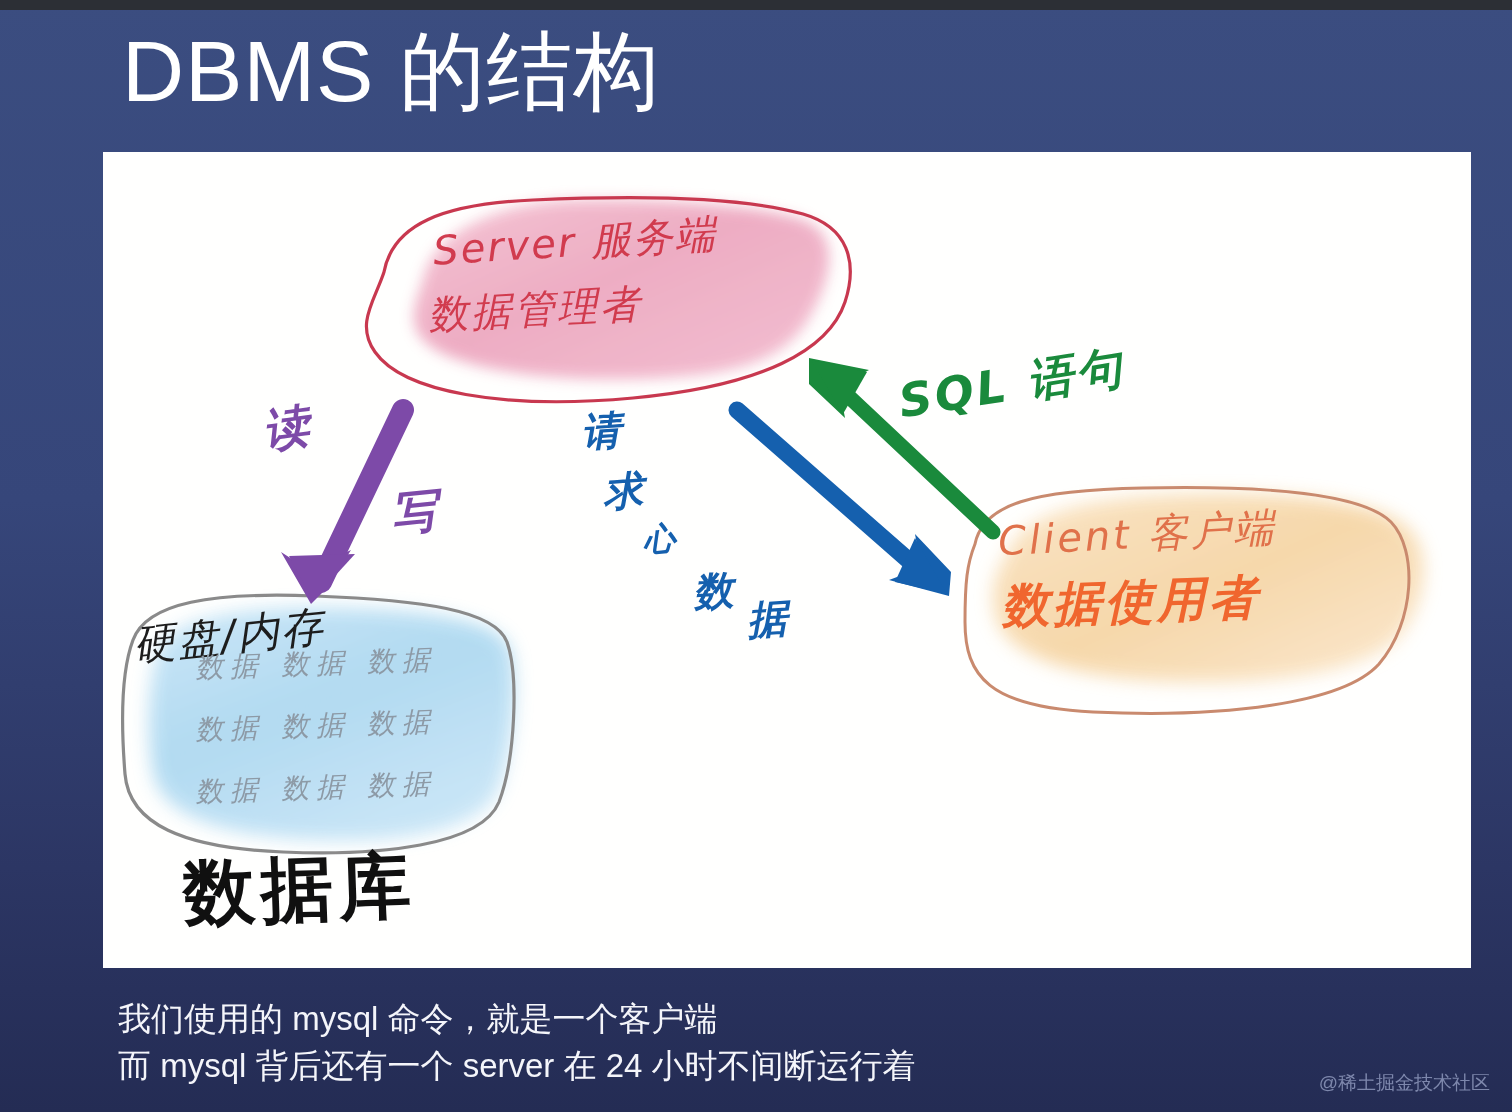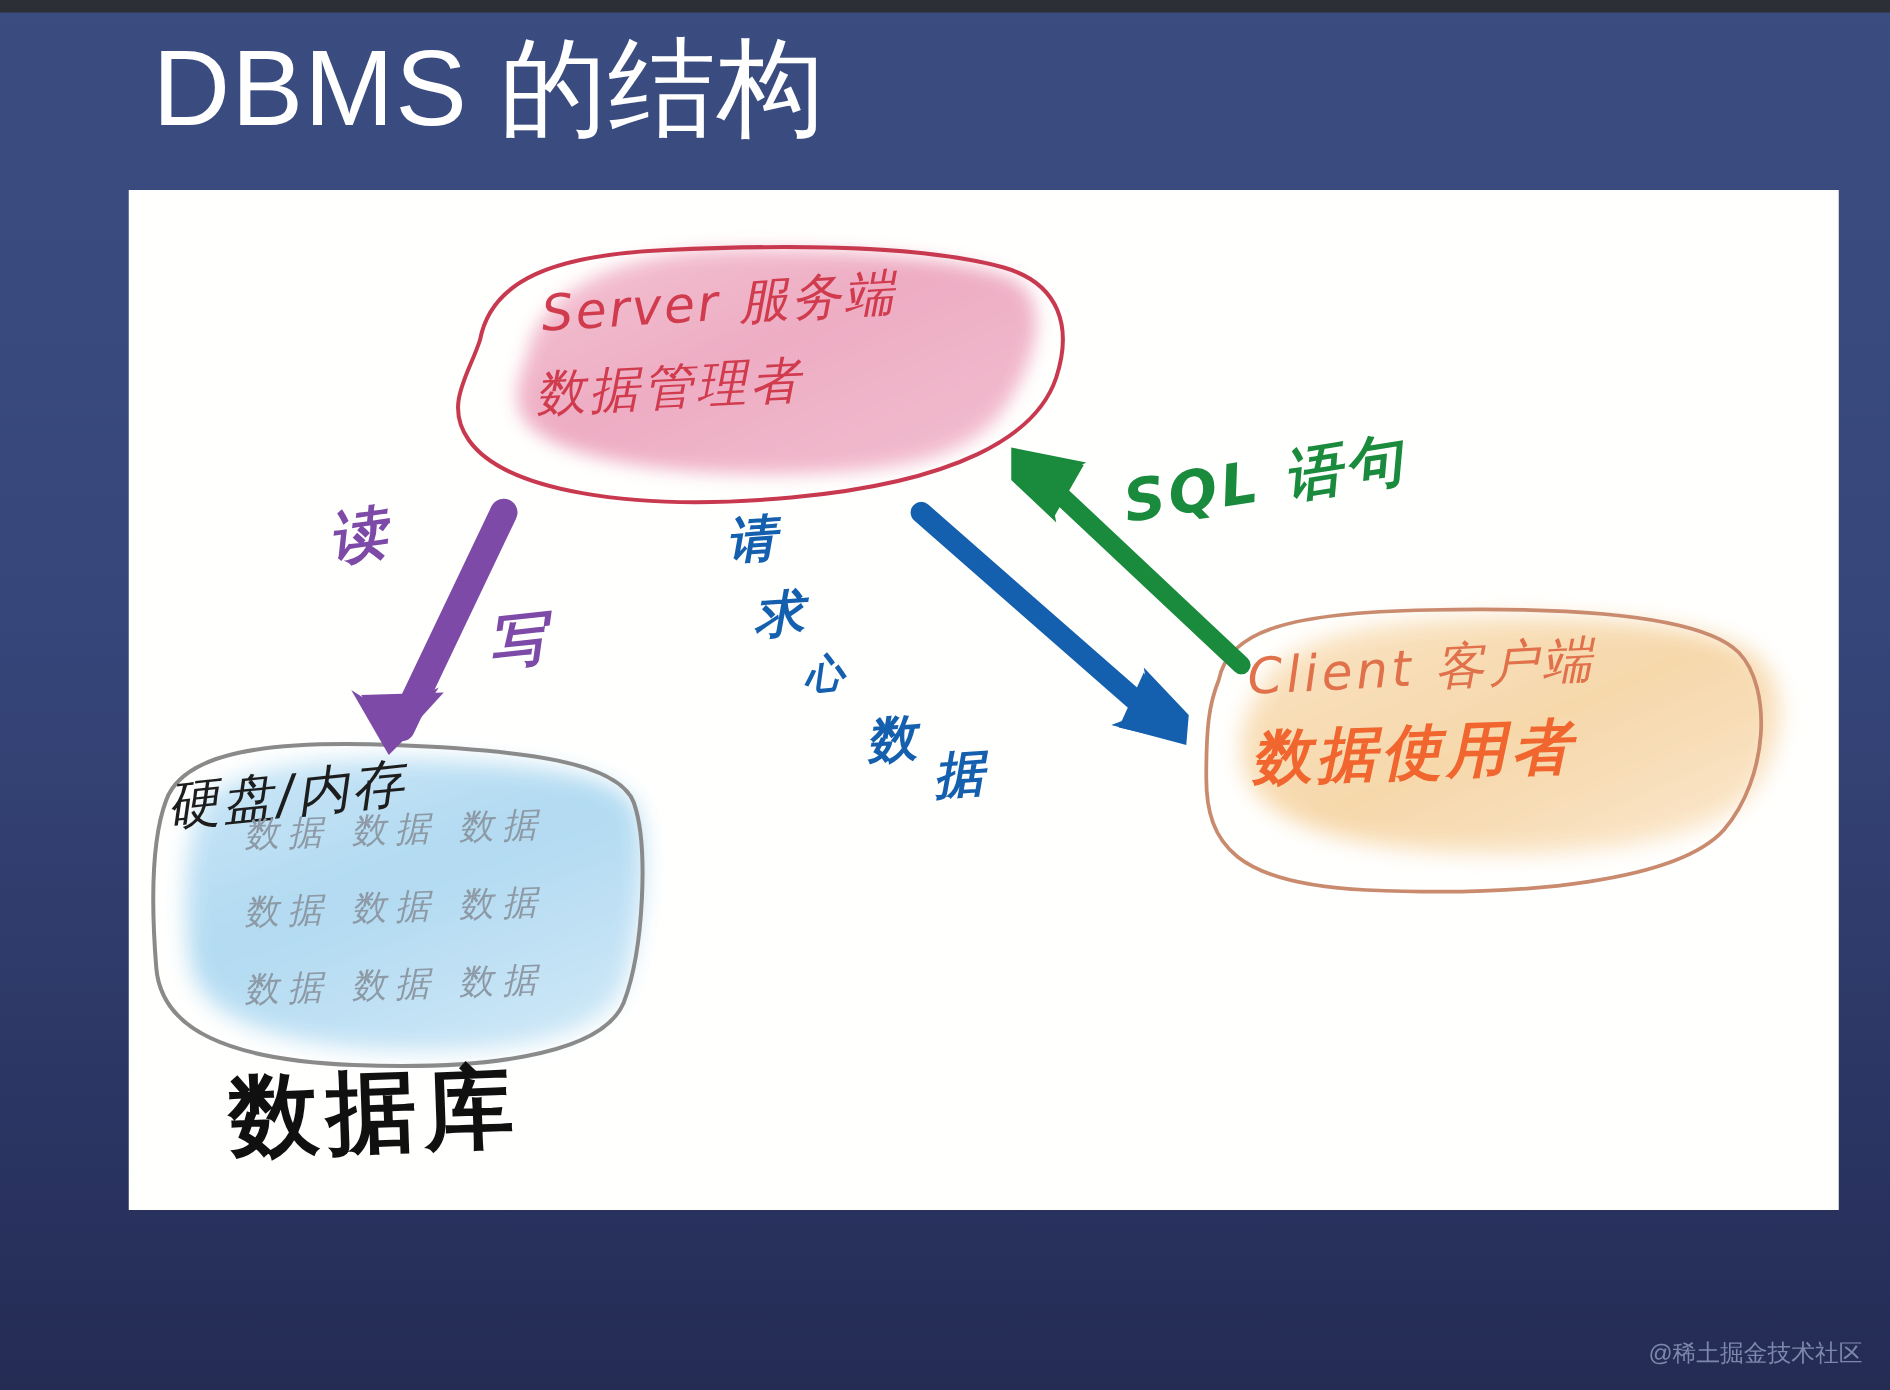--- a/index.html
+++ b/index.html
@@ -296,16 +296,20 @@
     <div id="req-label">
       <span class="req-char" style="left:478px; top:252px; transform:rotate(-4deg);">请</span>
       <span class="req-char" style="left:500px; top:312px; transform:rotate(-4deg);">求</span>
       <span class="req-char" style="left:540px; top:366px; font-size:32px; transform:rotate(-6deg);">心</span>
       <span class="req-char" style="left:590px; top:412px; transform:rotate(-4deg);">数</span>
       <span class="req-char" style="left:644px; top:440px; transform:rotate(-4deg);">据</span>
     </div>
 
   </div>
 
+  <div id="caption">
+    <div>我们使用的 mysql 命令，就是一个客户端</div>
+    <div>而 mysql 背后还有一个 server 在 24 小时不间断运行着</div>
+  </div>
 
   <div id="watermark">@稀土掘金技术社区</div>
 
 </div>
 
 </body></html>

